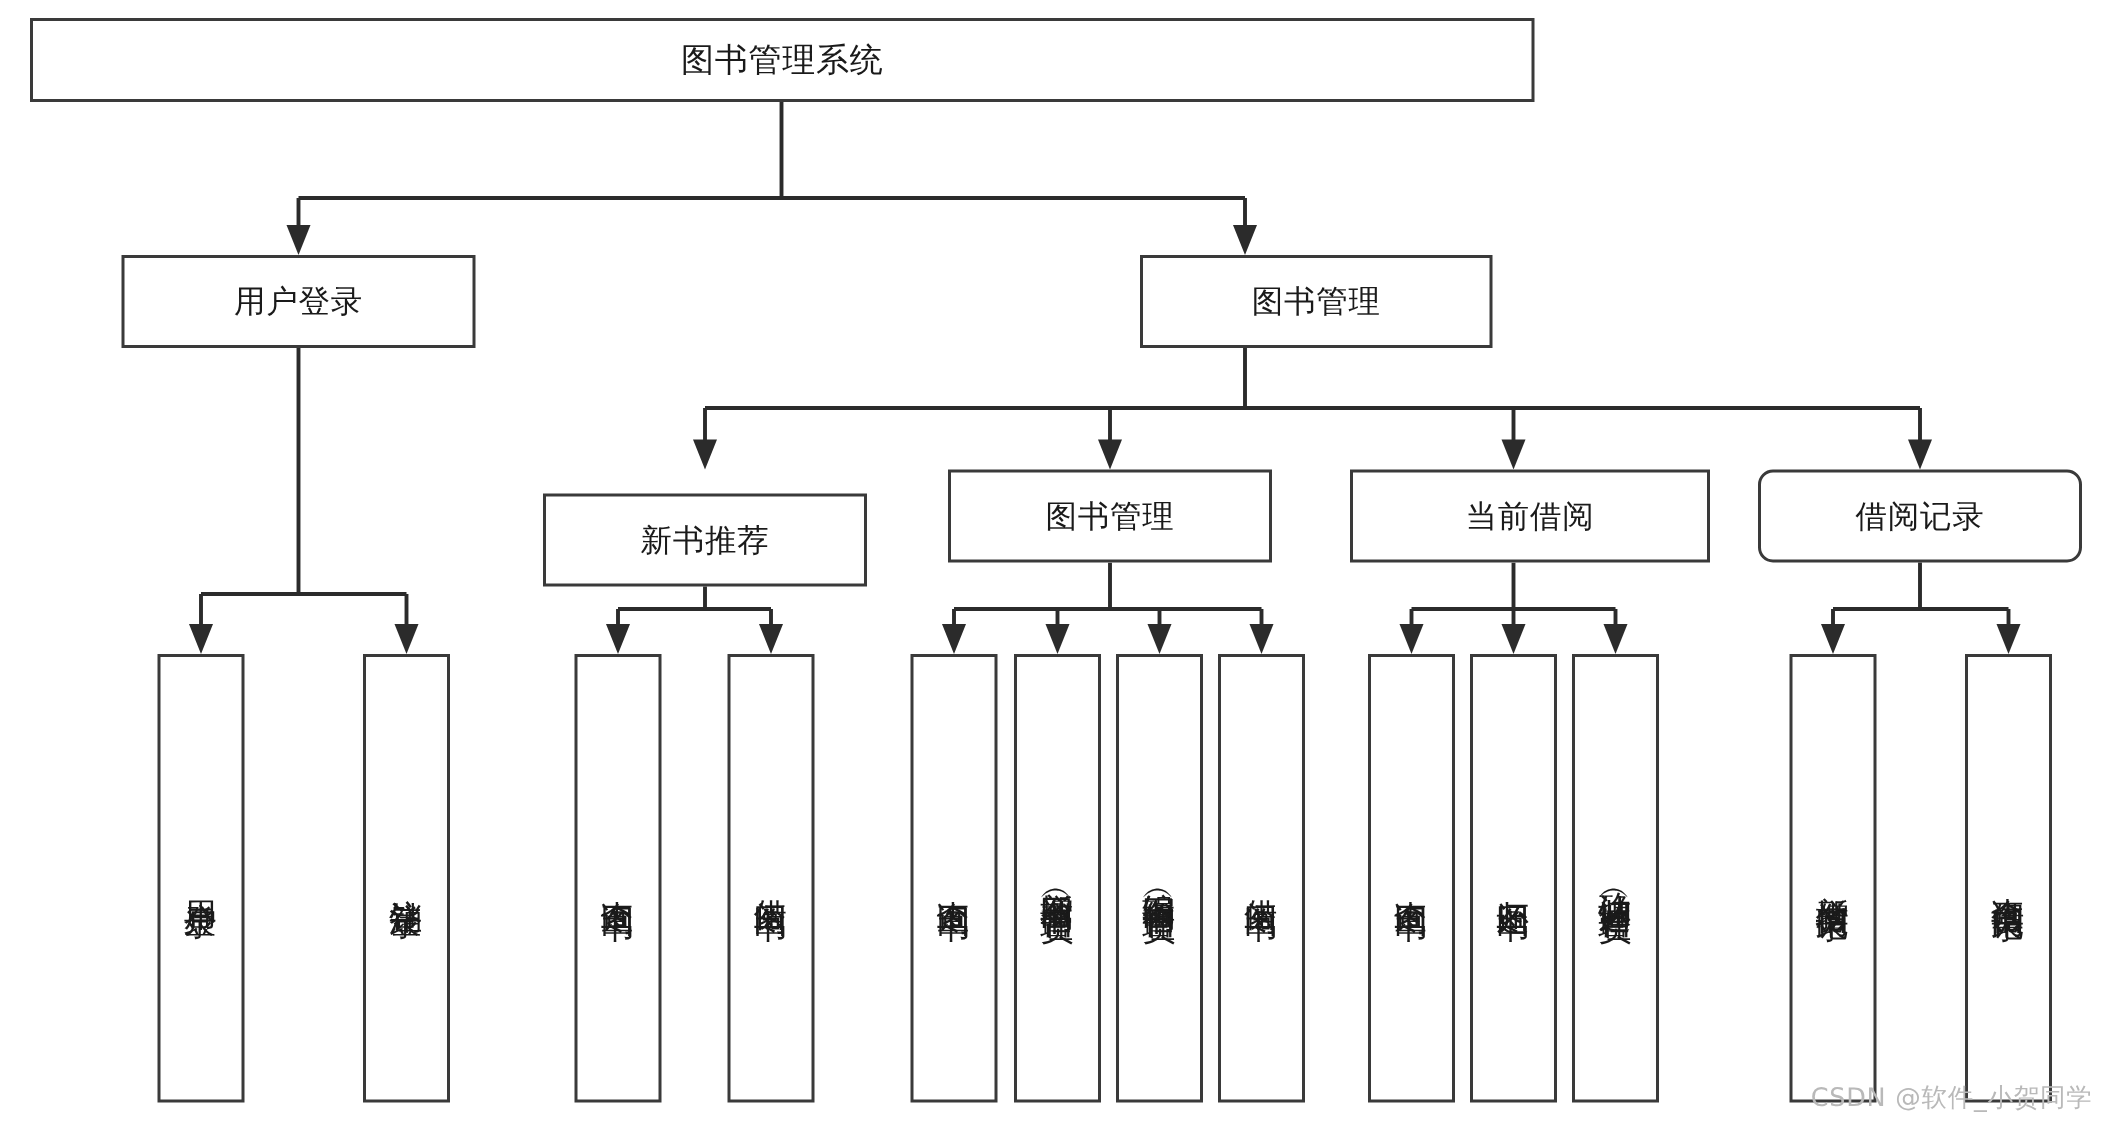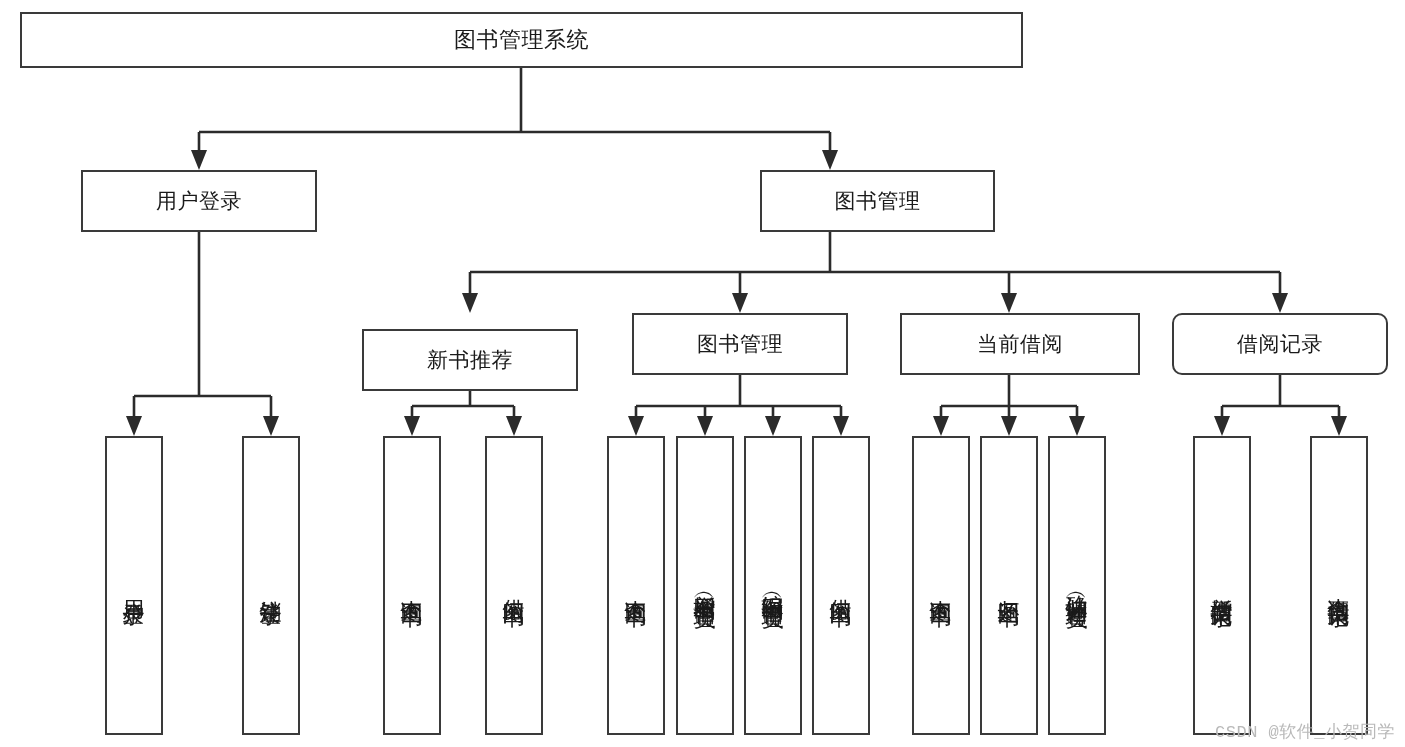--- a/index.html
+++ b/index.html
@@ -71,21 +71,20 @@
   #wires polygon{ fill:#2b2b2b; }
   
   #watermark{
     position:absolute;
     right:10px;
     bottom:4px;
     font-size:17px;
     color:#b9b9b9;
     white-space:nowrap;
     letter-spacing:0.5px;
-    font-family:Liberation Mono, monospace;
   }
 </style>
 </head>
 <body>
 
 <div id="canvas">
 
   <svg id="wires" viewBox="0 0 1405 747" width="1405" height="747" xmlns="http://www.w3.org/2000/svg">
 
     <line x1="521" y1="68" x2="521" y2="132"></line>

